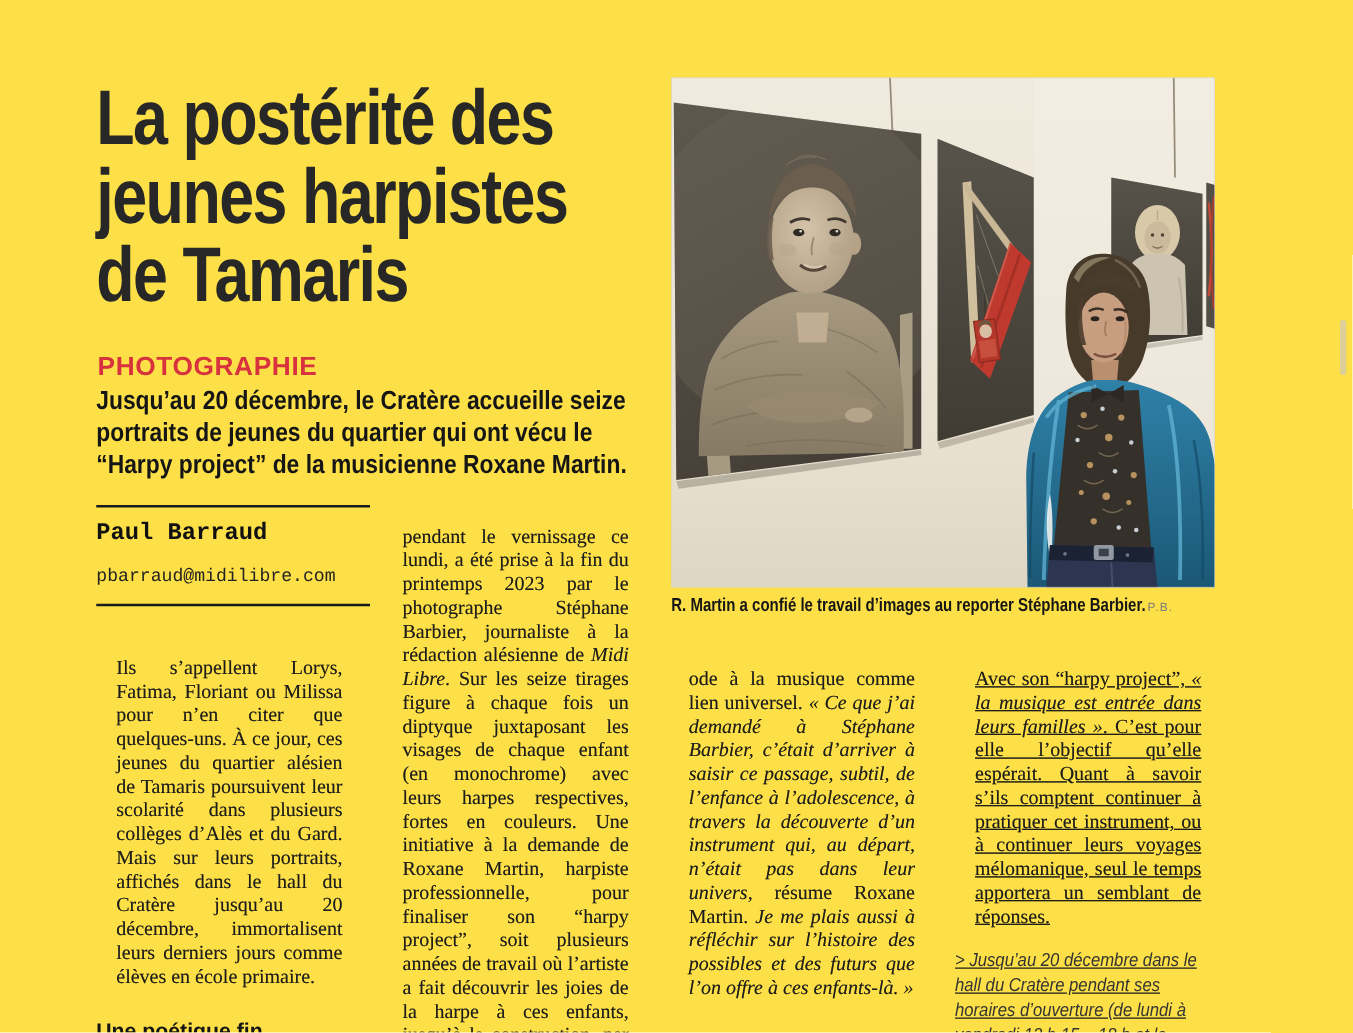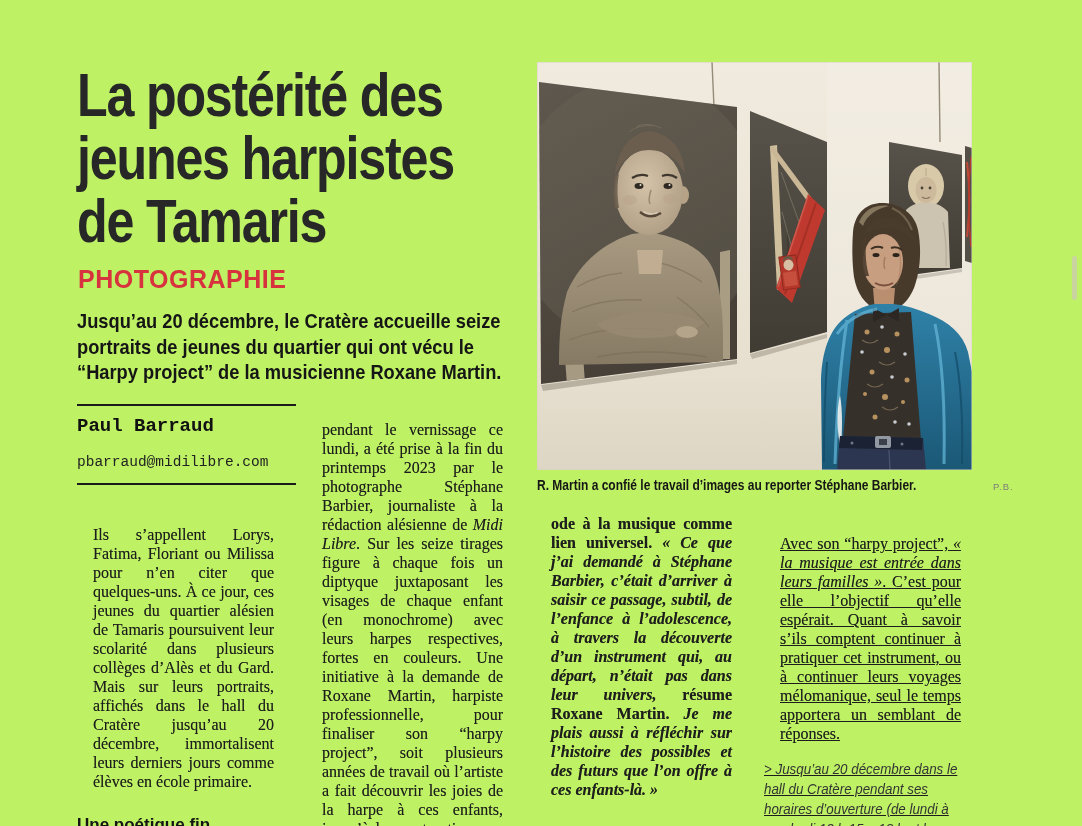--- a/index.html
+++ b/index.html
@@ -1,24 +1,24 @@
 <!DOCTYPE html>
 <html lang="fr"><head>
 <meta charset="utf-8">
 <style>
   html,body{margin:0;padding:0;background:#ffffff;}
-  .page{position:relative;width:1082px;height:826px;background:#bef264;overflow:hidden;
+  .page{position:relative;width:1082px;height:826px;background:#fde047;overflow:hidden;
         font-family:"Liberation Sans",sans-serif;}
   .abs{position:absolute;}
 
   
   .headline{left:77px;top:63px;color:#272727;font-weight:700;font-size:62px;line-height:63px;letter-spacing:-1.5px;}
   .headline .line{transform:scaleX(.81);transform-origin:0 0;white-space:nowrap;}
 
-  .kicker{left:78px;top:266px;font-weight:700;font-size:25px;line-height:26px;letter-spacing:.5px;}
+  .kicker{left:78px;top:281px;font-weight:700;font-size:21px;line-height:26px;letter-spacing:.5px;}
 
   .standfirst{left:77px;top:308px;color:#151515;font-weight:600;font-size:21px;line-height:25.5px;}
   .standfirst .line{transform:scaleX(.87);transform-origin:0 0;white-space:nowrap;}
 
   
   .byline{left:77px;top:404px;width:219px;border-top:2.5px solid #1a1a1a;border-bottom:2.5px solid #1a1a1a;
           padding:9px 0 12px 0;font-family:Liberation Mono, monospace;}
   .byline .name{font-weight:700;font-size:19px;line-height:22px;color:#111;}
   .byline .email{font-size:14.5px;line-height:18px;color:#222;margin-top:16px;}
 
@@ -28,28 +28,28 @@
   .col .para{margin:16px;}
   .col .it{font-style:italic;}
   .subhead{font-family:"Liberation Sans",sans-serif;font-weight:700;font-size:17px;line-height:23px;
            color:#141414;margin-top:22px;text-align:left;text-shadow:none;}
   .subhead + .para{margin-top:5px;}
   .note{margin-top:16px;width:238px;transform:scaleX(.89);transform-origin:0 0;text-align:left;
         font-family:"Liberation Sans",sans-serif;font-style:italic;font-size:15px;line-height:20px;
         color:#333;text-shadow:none;}
   .col0{left:77px;top:509px;}
   .col1{left:306px;top:404px;}
-  .col2{left:535px;top:498px;font-weight:bold;}
+  .col2{left:535px;top:518px;}
   .col3{left:764px;top:518px;text-decoration:underline;}
 
   
   .photo{left:537px;top:62px;width:435px;height:408px;}
   .caption{left:537px;top:476px;font-weight:700;font-size:15px;line-height:18px;color:#161616;
            transform:scaleX(.8);transform-origin:0 0;white-space:nowrap;}
-  .credit{left:993px;top:482px;font-size:9.5px;line-height:10px;color:#7d7d7d;letter-spacing:1px;}
+  .credit{left:918px;top:482px;font-size:9.5px;line-height:10px;color:#7d7d7d;letter-spacing:1px;}
 
   .artifact{left:1072px;top:256px;width:5px;height:44px;background:#cdc8ba;border-radius:3px;opacity:.7;}
 </style>
 </head>
 <body>
 
 <div class="page">
 
   <div class="abs headline">
       <div class="line">La postérité des</div>

